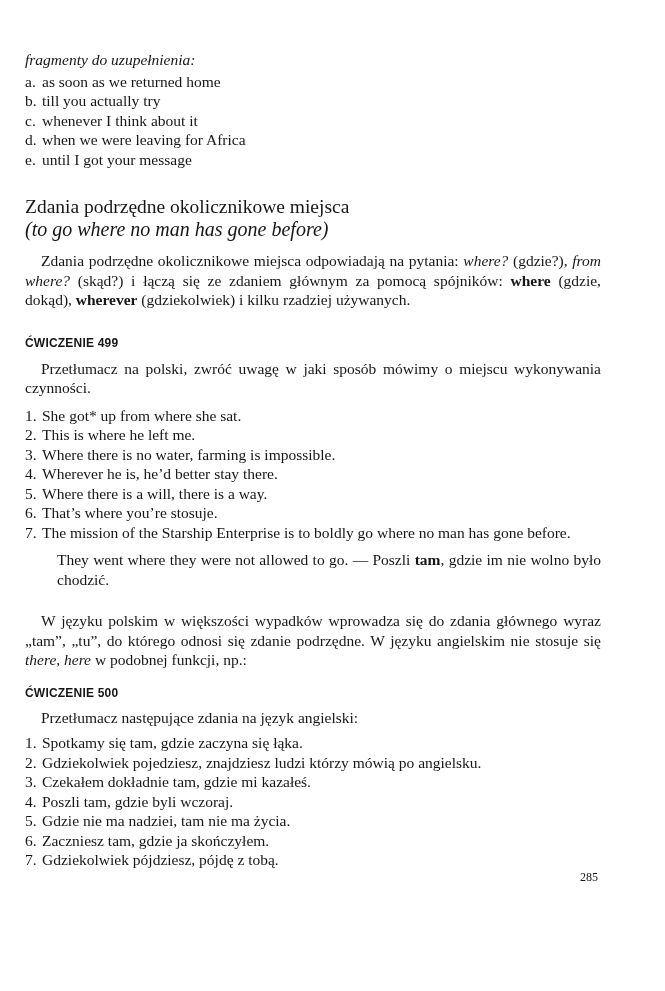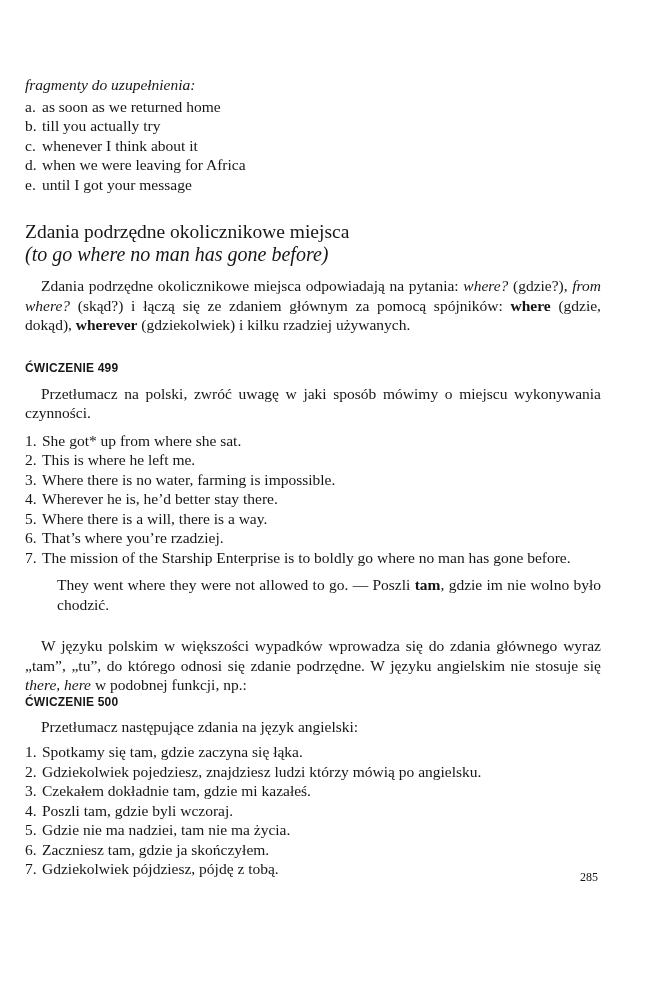--- a/index.html
+++ b/index.html
@@ -11,21 +11,21 @@
     position: relative;
     width: 665px;
     height: 991px;
     margin: 0 auto;
     background: #ffffff;
     color: #161616;
     font-family: "Liberation Serif", serif;
     font-size: 15.5px;
     line-height: 19.5px;
     box-sizing: border-box;
-    padding: 75px 64px 0 25px;
+    padding: 50px 64px 0 25px;
     overflow: hidden;
   }
   .it { font-style: italic; }
   .bd { font-weight: bold; }
   .para {
     margin: 0;
     text-align: justify;
     font-family: Liberation Serif, serif;
   }
   .indent { text-indent: 16px; }
@@ -63,21 +63,21 @@
 
   .cwiczenie {
     font-family: "Liberation Sans", sans-serif;
     font-weight: bold;
     font-size: 12px;
     line-height: 14px;
     letter-spacing: 0.2px;
     margin: 0;
   }
   .cw-499 { margin-top: 26px; }
-  .cw-500 { }
+  .cw-500 { margin-top: 16px; }
 
   .instr-499 { margin-top: 9px; }
   .instr-500 { margin-top: 8px; }
 
   .list-499 { margin-top: 8px; }
   .list-500 { margin-top: 6px; }
 
   .note-para { margin-top: 22px; }
 
   .example-para {
@@ -149,21 +149,21 @@
     <div class="li">
       <span class="num">4.</span>
       <span class="txt">Wherever he is, he’d better stay there.</span>
     </div>
     <div class="li">
       <span class="num">5.</span>
       <span class="txt">Where there is a will, there is a way.</span>
     </div>
     <div class="li">
       <span class="num">6.</span>
-      <span class="txt">That’s where you’re rzadziej.</span>
+      <span class="txt">That’s where you’re stosuje.</span>
     </div>
     <div class="li">
       <span class="num">7.</span>
       <span class="txt">The mission of the Starship Enterprise is to boldly go where no man has gone before.</span>
     </div>
   </div>
 
   <p class="para example-para">
     <span>They went where they were not allowed to go. — Poszli </span><span class="bd">tam</span><span>, gdzie im nie wolno było chodzić.</span>
   </p>

